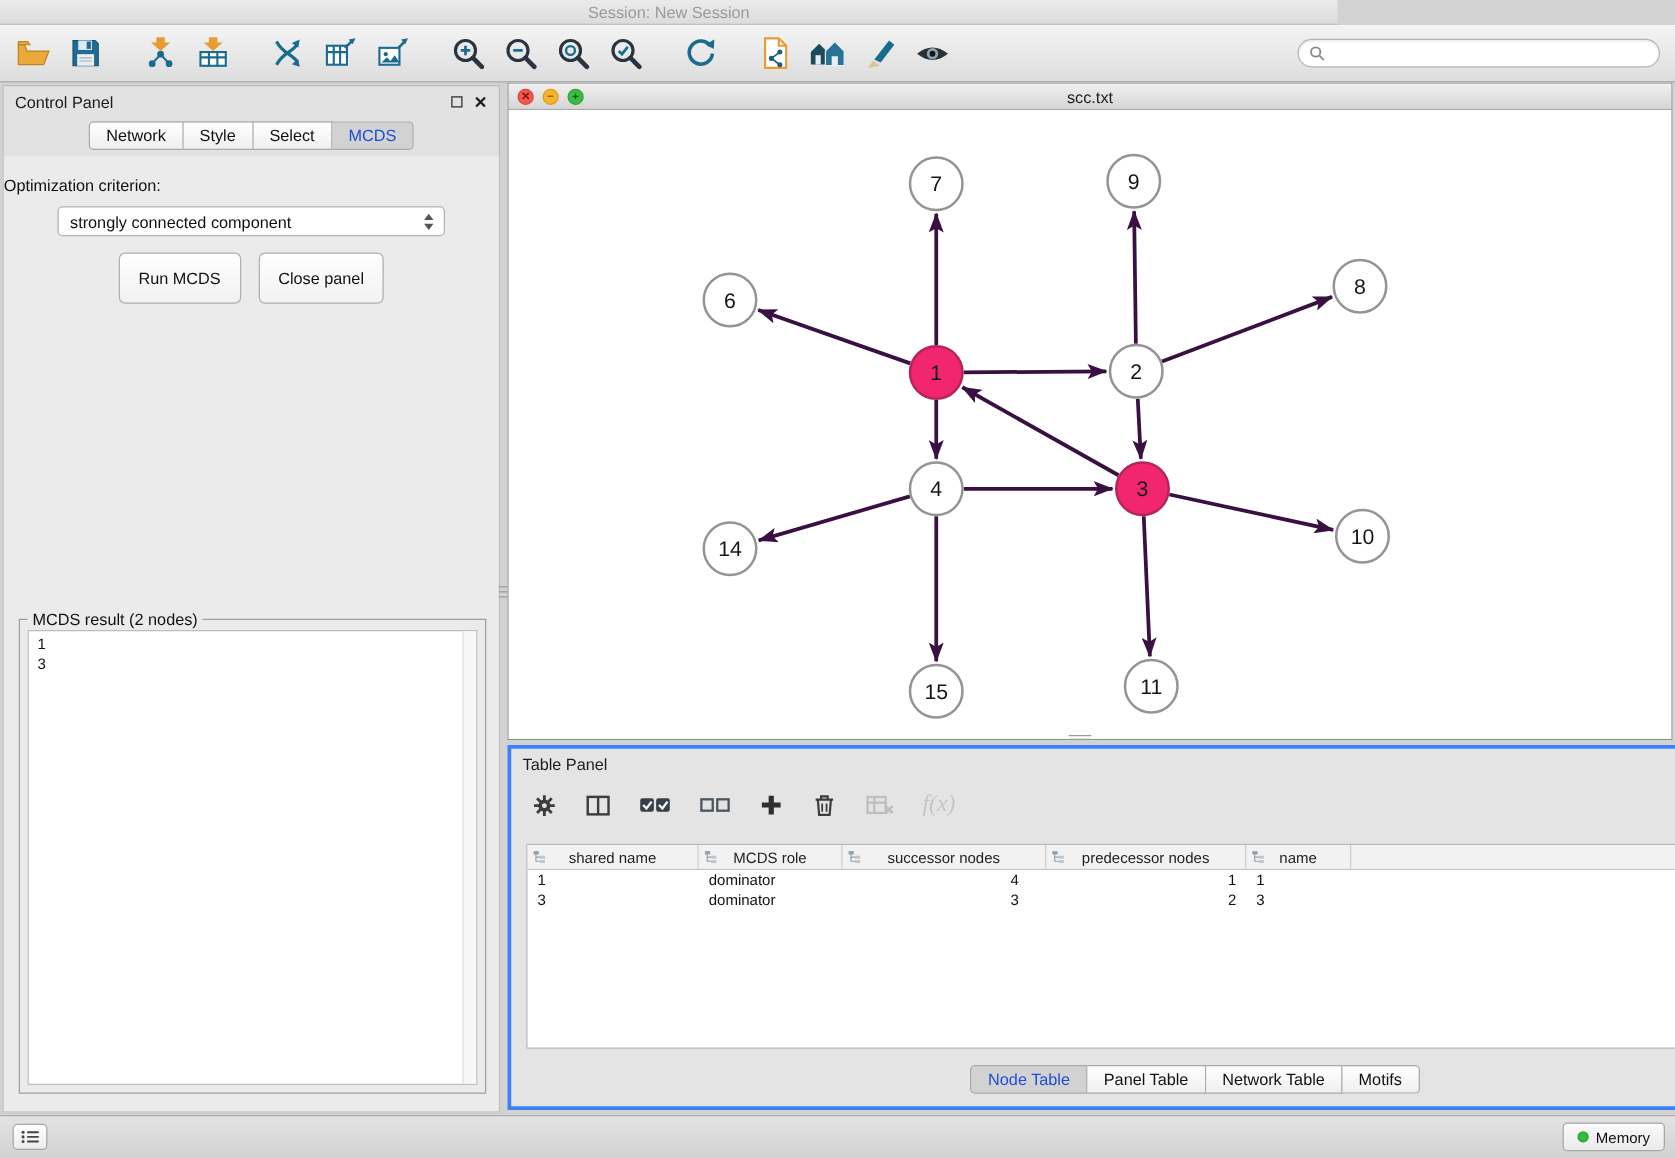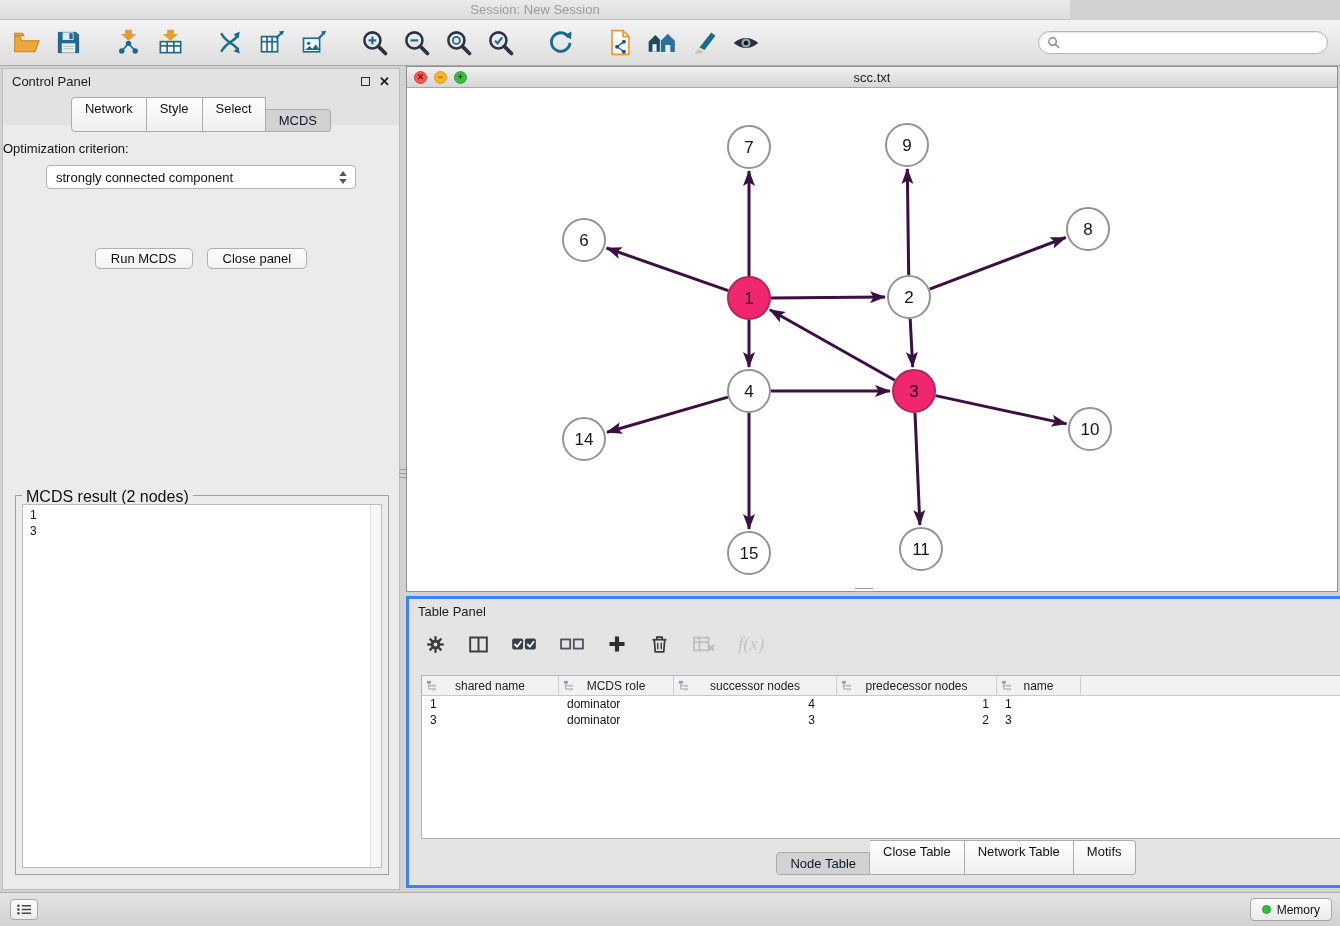--- a/index.html
+++ b/index.html
@@ -22,29 +22,29 @@
 
 .control-panel{position:absolute;left:2px;top:68px;width:398px;height:822px;background:#e2e2e2;border:1px solid #bdbdbd;}
 .panel-header{height:24px;display:flex;align-items:center;padding:0 9px;font-size:13px;color:#1c1c1c;}
 .hdr-icons{margin-left:auto;display:flex;align-items:center;gap:9px;}
 .float-ic{width:9px;height:9px;border:1.5px solid #2c2c2c;display:inline-block;}
 .close-ic{font-size:13px;font-weight:bold;color:#1c1c1c;line-height:1;}
 .tabs{display:flex;justify-content:center;margin-top:4px;position:relative;z-index:2;}
 .tab{font-size:13px;padding:3px 13px;background:linear-gradient(#ffffff,#efefef);border:1px solid #ababab;border-left-width:0;color:#111;white-space:nowrap;}
 .tab:first-child{border-left-width:1px;border-radius:4px 0 0 4px;}
 .tab:last-child{border-radius:0 4px 4px 0;}
-.tab.active{background:#d2d2d2;color:#0f172a;margin-top:12px;}
+.tab.active{background:#d2d2d2;color:#1d4ed8;}
 .cp-content{position:absolute;left:0;top:56px;right:0;bottom:0;background:#ebebeb;}
 .opt-label{text-align:left;font-size:13px;margin-top:16px;color:#111;}
 .dropdown{width:310px;height:24px;margin:9px auto 0;background:#fff;border:1px solid #b3b3b3;border-radius:4px;display:flex;align-items:center;padding:0 7px 0 9px;font-size:13px;}
 .dd-arrows{margin-left:auto;display:flex;}
 .cp-buttons{display:flex;justify-content:center;gap:14px;margin-top:13px;}
-.cp-buttons button{font-family:inherit;font-size:13px;padding:2px 15px;background:linear-gradient(#ffffff,#f1f1f1);border:1px solid #b0b0b0;border-radius:5px;color:#111;margin-top:46px;}
+.cp-buttons button{font-family:inherit;font-size:13px;padding:12px 15px;background:linear-gradient(#ffffff,#f1f1f1);border:1px solid #b0b0b0;border-radius:5px;color:#111;}
 .result-group{position:absolute;left:12px;right:10px;top:370px;bottom:14px;border:1px solid #9f9f9f;}
-.legend{position:absolute;top:-8px;left:6px;background:#ebebeb;padding:0 4px;font-size:16px;color:#111;}
+.legend{position:absolute;top:-8px;left:6px;background:#ebebeb;padding:0 4px;font-size:13px;color:#111;}
 .result-list{position:absolute;left:6px;right:6px;top:8px;bottom:6px;background:#fff;border:1px solid #bdbdbd;font-size:12px;line-height:16px;padding:2px 0 0 7px;overflow:hidden;}
 .result-scroll{position:absolute;right:0;top:0;bottom:0;width:11px;background:#f7f7f7;border-left:1px solid #e2e2e2;}
 
 
 .network-window{position:absolute;left:406px;top:66px;width:932px;height:526px;border:1px solid #8f8f8f;background:#fff;}
 .net-titlebar{height:21px;background:linear-gradient(#f0f0f0,#d6d6d6);border-bottom:1px solid #a8a8a8;position:relative;display:flex;align-items:center;justify-content:center;}
 .net-title{font-size:13px;color:#222;}
 .traffic{position:absolute;left:7px;top:0;height:100%;display:flex;align-items:center;gap:7px;}
 .tl{width:13px;height:13px;border-radius:50%;display:flex;align-items:center;justify-content:center;font-size:9px;font-weight:bold;line-height:1;}
 .tl.red{background:#f4594f;border:1px solid #d8443c;color:#7a120c;}
@@ -505,21 +505,21 @@
           <div class="t-cell" style="width: 137px; text-align: left;">3</div>
           <div class="t-cell" style="width: 115px; text-align: left;">dominator</div>
           <div class="t-cell" style="width: 163px; text-align: right; padding-right: 22px;">3</div>
           <div class="t-cell" style="width: 160px; text-align: right;">2</div>
           <div class="t-cell" style="width: 84px; text-align: left;">3</div>
         </div>
       </div>
   </div>
   <div class="tp-tabs" id="tp-tabs">
       <div class="tab active">Node Table</div>
-      <div class="tab">Close Table</div>
+      <div class="tab">Panel Table</div>
       <div class="tab">Network Table</div>
       <div class="tab">Motifs</div>
     </div>
 </div>
 
 <div class="v-grip">
     <i></i>
     <i></i>
     <i></i>
   </div>

